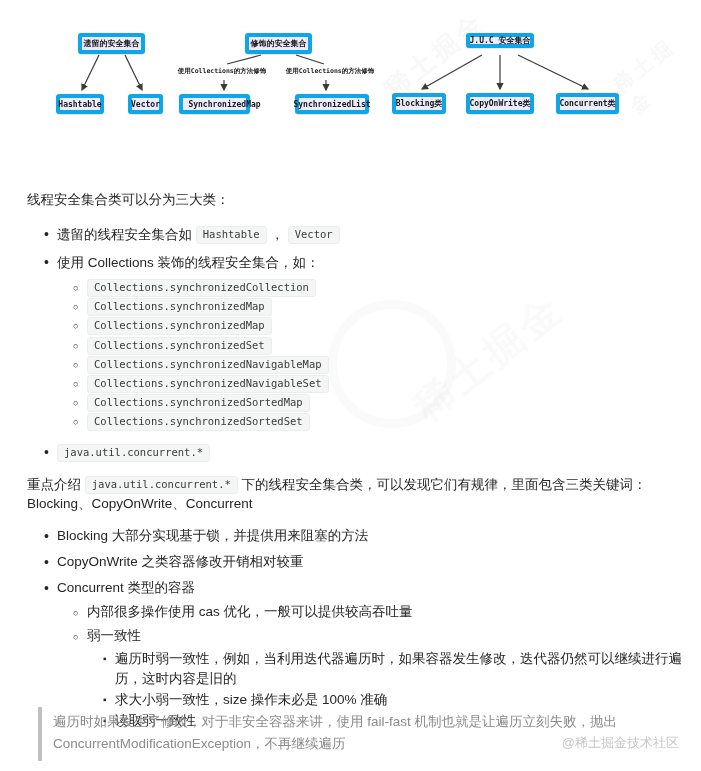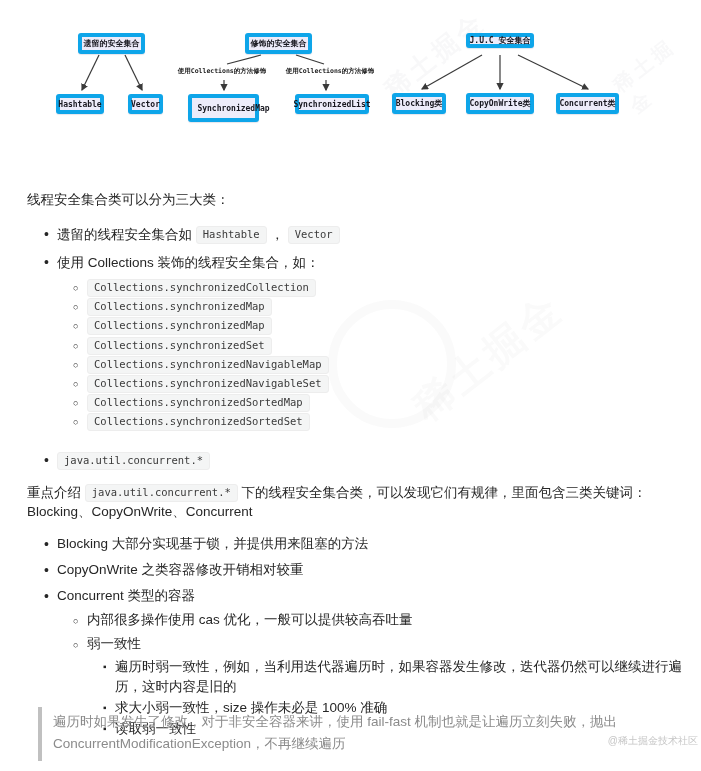--- a/index.html
+++ b/index.html
@@ -38,42 +38,42 @@
   .content code, .quote code {
     display:inline-block; background:#f4f5f5; border:1px solid #ededed; border-radius:3px;
     padding:0 6px 1px; font-family:"DejaVu Sans Mono", monospace; font-size:10.5px;
     line-height:15px; color:#3a3a3a; vertical-align:1px;
   }
   ul { list-style:none; }
   li { position:relative; }
   .ul1 { margin:15px 0 0 17px; }
   .ul1 > li { padding-left:13px; margin-top:7px; line-height:21px; }
   .ul1 > li::before { content:"•"; position:absolute; left:0; top:0; font-size:14px; }
-  .ul2 { margin:5px 0 18px 16px; }
+  .ul2 { margin:5px 0 10px 16px; }
   .ul2 > li { padding-left:14px; margin-top:0; line-height:19.2px; }
   .ul2 > li::before { content:"○"; position:absolute; left:0; top:1px; font-size:9px; color:#222; }
   .ul2b { margin:4px 0 0 16px; }
   .ul2b > li { padding-left:14px; margin-top:4px; line-height:20px; }
   .ul2b > li::before { content:"○"; position:absolute; left:0; top:1px; font-size:9px; color:#222; }
   .ul3 { margin:3px 0 0 16px; }
   .ul3 > li { padding-left:12px; margin-top:1px; line-height:20px; }
   .ul3 > li::before { content:"▪"; position:absolute; left:0; top:0; font-size:10px; }
   .para2 { margin-top:12px; }
   .catlist { margin-top:13px; }
   .catlist > li { margin-top:6px; padding-left:13px; line-height:20px; }
   .catlist > li:first-child { margin-top:0; }
   .catlist > li::before { content:"•"; position:absolute; left:0; top:0; font-size:14px; }
 
   
   .quote { position:absolute; left:38px; top:707px; width:632px;
     border-left:4px solid #c0c0c0; padding:4px 0 6px 11px;
     color:#8b8b8b; font-size:13.5px; line-height:22px; }
   .quote b { font-weight:normal; }
 
-  .credit { position:absolute; right:3px; top:734px; font-size:10px; color:#c6c6c6; }
+  .credit { position:absolute; right:22px; top:734px; font-size:13px; color:#c6c6c6; }
 </style>
 </head>
 <body>
 
 <div class="page">
 
   <div class="wm-diag wm-top1">稀土掘金</div>
   <div class="wm-diag wm-top2">稀土掘金</div>
   <div class="wm-circle"></div>
   <div class="wm-diag wm-center">稀土掘金</div>
@@ -98,21 +98,21 @@
 
     <div class="dnode" style="left:78px;  top:33px; width:67px; height:21px;">遗留的安全集合</div>
     <div class="dnode" style="left:245px; top:33px; width:67px; height:21px;">修饰的安全集合</div>
     <div class="dnode" style="left:466px; top:33px; width:68px; height:15px;">J.U.C 安全集合</div>
 
     <div class="edge-label" style="left:222px; top:67px;">使用Collections的方法修饰</div>
     <div class="edge-label" style="left:330px; top:67px;">使用Collections的方法修饰</div>
 
     <div class="dnode" style="left:56px;  top:94px; width:48px; height:20px;">Hashtable</div>
     <div class="dnode" style="left:128px; top:94px; width:35px; height:20px;">Vector</div>
-    <div class="dnode" style="left:188px; top:94px; width:71px; height:28px;padding-left:20px;">SynchronizedMap</div>
+    <div class="dnode" style="left:179px; top:94px; width:71px; height:20px;padding-left:20px;">SynchronizedMap</div>
     <div class="dnode" style="left:295px; top:94px; width:74px; height:20px;">SynchronizedList</div>
     <div class="dnode" style="left:392px; top:93px; width:54px; height:21px;">Blocking类</div>
     <div class="dnode" style="left:466px; top:93px; width:68px; height:21px;">CopyOnWrite类</div>
     <div class="dnode" style="left:556px; top:93px; width:63px; height:21px;">Concurrent类</div>
   </div>
 
   <div class="content">
     <p>线程安全集合类可以分为三大类：</p>
 
     <ul class="ul1">

